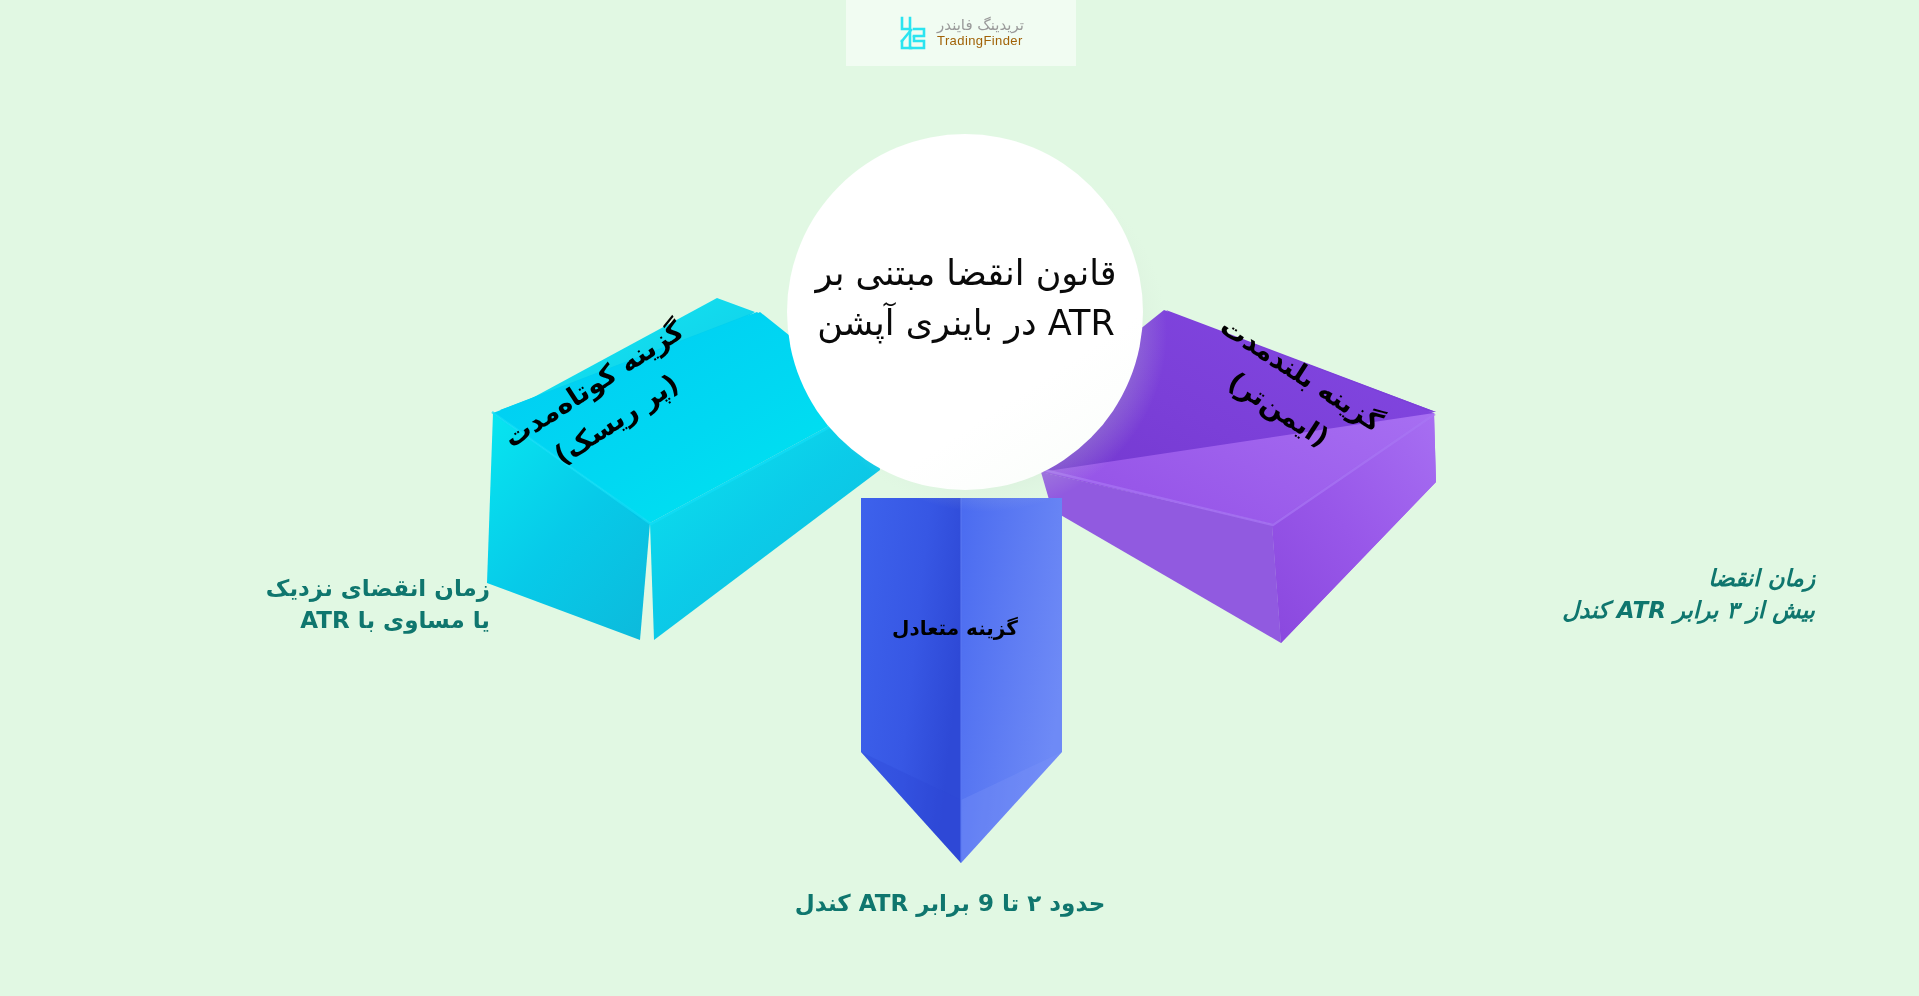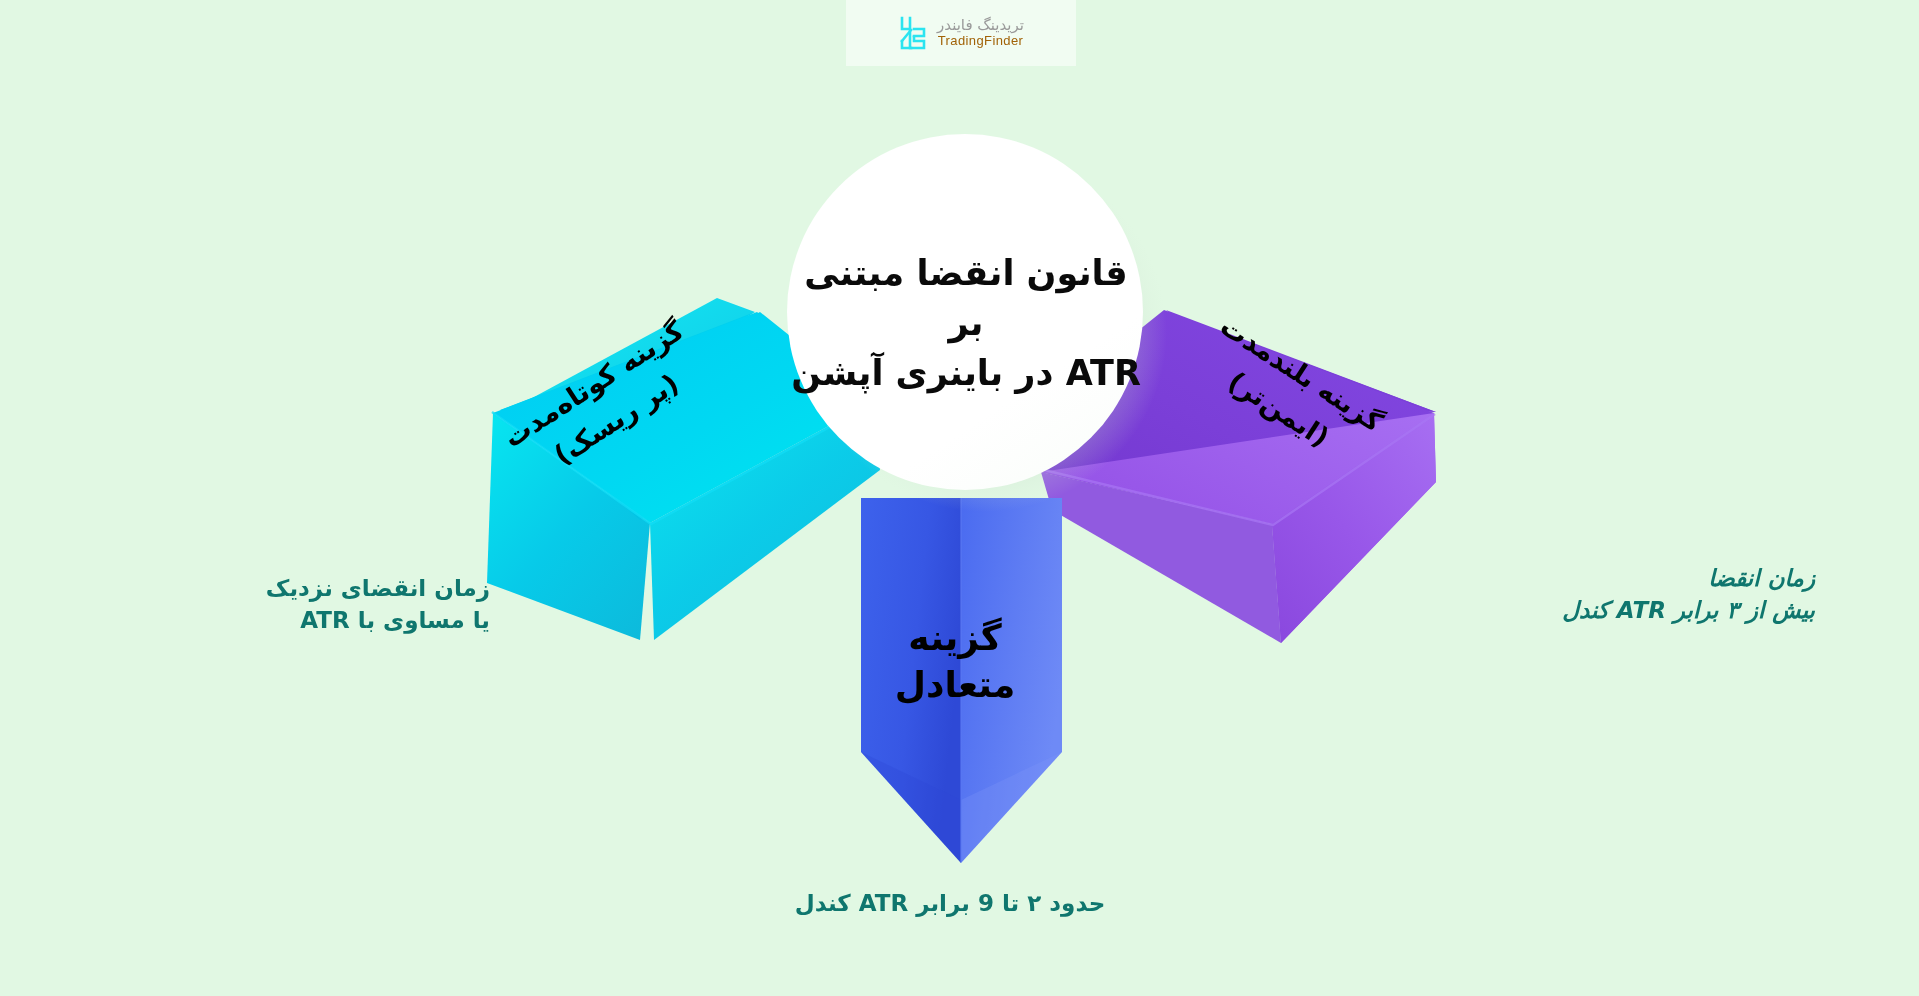--- a/index.html
+++ b/index.html
@@ -35,21 +35,21 @@
     background:rgba(255,255,255,0.55);
     display:flex;
     align-items:center;
     justify-content:center;
     gap:9px;
     padding:0 8px;
   }
   .wm-text {
     display:flex;
     flex-direction:column;
-    align-items:center;
+    align-items:flex-end;
     line-height:1.12;
   }
   .wm-fa {
     font-family:"DejaVu Sans", sans-serif;
     font-size:15px;
     color:#9a9a9a;
     letter-spacing:0.5px;
     direction:rtl;
     white-space:nowrap;
   }
@@ -109,34 +109,34 @@
     left:1166px; top:350px;
     width:248px;
     font-size:27px;
     line-height:1.55;
     transform:rotate(33deg);
     transform-origin:center center;
   }
   .cap-blue {
     left:845px; top:615px;
     width:220px;
-    font-size:36px;
+    font-size:20px;
     line-height:1.3;
   }
 
   
   .circle-text {
     position:absolute;
     left:790px;
     top:248px;
     width:352px;
     text-align:center;
     color:#0a0a0a;
     font-family:"DejaVu Sans", sans-serif;
-    font-weight:bold;
+    font-weight:normal;
     font-size:35px;
     line-height:1.43;
     direction:rtl;
     white-space:pre-line;
     pointer-events:none;
   }
 </style>
 </head>
 <body>
 

